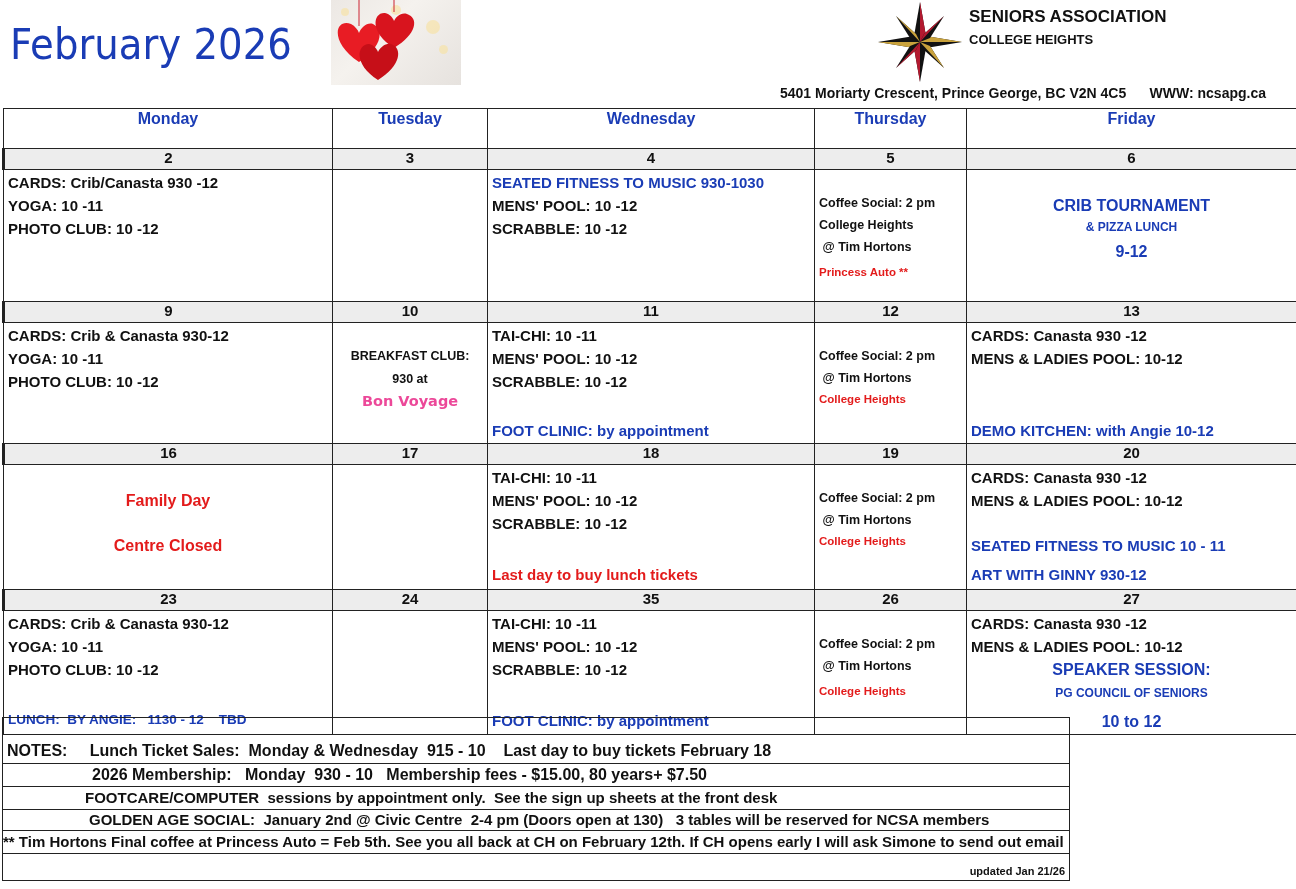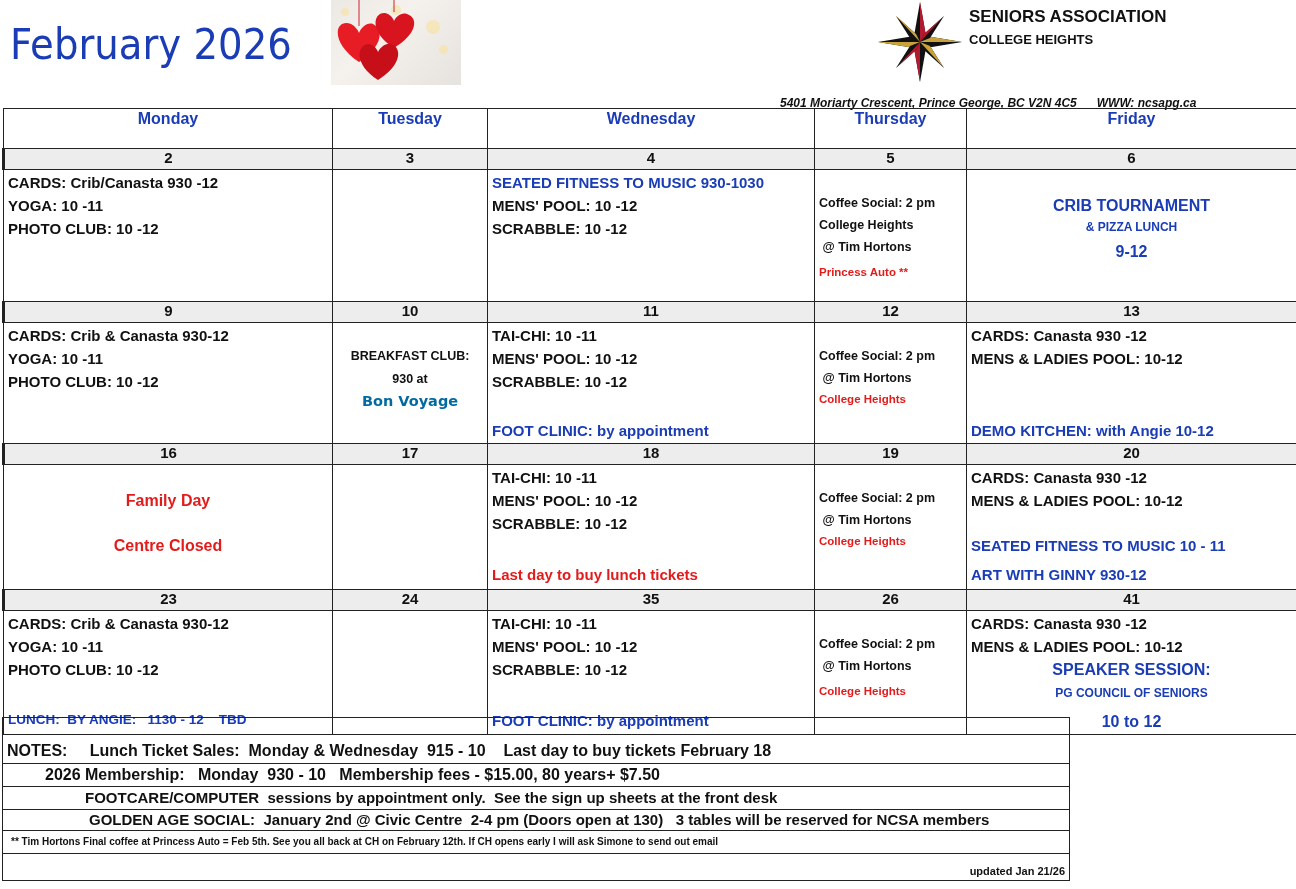--- a/index.html
+++ b/index.html
@@ -6,34 +6,34 @@
   html, body { width: 1296px; height: 889px; background: #ffffff; overflow: hidden; }
   body { font-family: "Liberation Sans", sans-serif; color: #111; position: relative; }
 
   .title { position: absolute; left: 10px; top: 20px; font-size: 42px; color: #1a3cb5; letter-spacing: 0px; font-family: "DejaVu Sans", sans-serif; font-weight: normal; transform: scaleX(0.92); transform-origin: left; }
   .hearts { position: absolute; left: 331px; top: 0px; width: 130px; height: 85px; background: linear-gradient(135deg,#ece8e4,#f5f2ee 40%,#e6e2de); overflow: hidden; }
   .hearts .bokeh { position: absolute; border-radius: 50%; background: #f6e3a8; opacity: .7; }
   .logo { position: absolute; left: 878px; top: 2px; width: 84px; height: 80px; }
   .org { position: absolute; left: 969px; top: 4px; font-weight: bold; color: #111; }
   .org .l1, .org .l2 { font-size: 17px; line-height: 25px; }
   .org .l3 { font-size: 13px; line-height: 22px; }
-  .address { position: absolute; left: 780px; top: 96px; font-size: 12px; font-weight: bold; white-space: pre; font-style: italic; }
+  .address { position: absolute; left: 780px; top: 85px; font-size: 14px; font-weight: bold; white-space: pre; }
 
   table.cal { position: absolute; left: 2px; top: 108px; width: 1068px; border-collapse: collapse; table-layout: fixed; }
   table.cal td { border: 1.5px solid #222; vertical-align: top; }
   .dayname td { text-align: center; font-weight: bold; color: #1a3cb5; font-size: 16px; height: 40px; line-height: 20px; }
   .datenum td { text-align: center; font-weight: bold; font-size: 15px; background: #ededed; height: 21px; line-height: 18px; border-top: 2.5px solid #222; }
   .datenum td:first-child { border-left: 3px solid #222; }
   .cell { position: relative; font-size: 15px; font-weight: bold; }
   .cell .ln { position: absolute; left: 4px; white-space: nowrap; }
   .cell .ctr { left: 0; right: 0; text-align: center; }
   .sm { font-size: 12.5px !important; }
   .blue { color: #1a3cb5; }
   .red { color: #e31b1b; }
-  .bright { color: #0369a1; font-family: "DejaVu Sans", sans-serif; font-size: 14.5px; }
+  .bright { color: #ec4899; font-family: "DejaVu Sans", sans-serif; font-size: 14.5px; }
 
   .notes td { font-weight: bold; font-size: 16px; white-space: nowrap; }
   .nr { height: 23px; line-height: 22px; }
 </style>
 </head>
 <body>
 
 <div class="title">February 2026</div>
 
 <div class="hearts">
@@ -190,21 +190,21 @@
       <div class="ln blue" style="top:72px">SEATED FITNESS TO MUSIC  10 - 11</div>
       <div class="ln blue" style="top:101px">ART WITH GINNY  930-12</div>
     </td>
   </tr>
 
   <tr class="datenum">
     <td>23</td>
     <td>24</td>
     <td>35</td>
     <td>26</td>
-    <td>41</td>
+    <td>27</td>
   </tr>
   <tr style="height:124px">
     <td class="cell">
       <div class="ln" style="top:4px">CARDS: Crib &amp; Canasta  930-12</div>
       <div class="ln" style="top:27px">YOGA:  10  -11</div>
       <div class="ln" style="top:50px">PHOTO CLUB:  10  -12</div>
       <div class="ln blue" style="top:101px;font-size:13.5px;white-space:pre">LUNCH:  BY ANGIE:   1130 - 12    TBD</div>
     </td>
     <td class="cell"></td>
     <td class="cell">
@@ -228,28 +228,28 @@
   </tr>
 </tbody>
   </table>
 
 <table class="cal notes" style="top:717px">
   <tbody>
       <tr>
         <td style="height:46px;vertical-align:bottom;padding:0 0 3px 4px;white-space:pre">NOTES:     Lunch Ticket Sales:  Monday &amp; Wednesday  915 - 10    Last day to buy tickets February 18</td>
       </tr>
   <tr>
-        <td class="nr" style="padding-left:42px;white-space:pre">2026 Membership:   Monday  930 - 10   Membership fees - $15.00, 80 years+ $7.50</td>
+        <td class="nr" style="padding-left:89px;white-space:pre">2026 Membership:   Monday  930 - 10   Membership fees - $15.00, 80 years+ $7.50</td>
       </tr>
   <tr>
         <td class="nr" style="padding-left:82px;font-size:15px;white-space:pre">FOOTCARE/COMPUTER  sessions by appointment only.  See the sign up sheets at the front desk</td>
       </tr>
   <tr>
         <td style="height:21px;line-height:20px;padding-left:86px;font-size:15px;white-space:pre">GOLDEN AGE SOCIAL:  January 2nd @ Civic Centre  2-4 pm (Doors open at 130)   3 tables will be reserved for NCSA members</td>
       </tr>
   <tr>
-        <td style="height:23px;line-height:21px;padding-left:8px;font-size:10px">** Tim Hortons Final coffee at Princess Auto = Feb 5th. See you all back at CH on February 12th.  If CH opens early I will ask Simone to send out email</td>
+        <td style="height:23px;line-height:21px;padding-left:0;font-size:15px">** Tim Hortons Final coffee at Princess Auto = Feb 5th. See you all back at CH on February 12th.  If CH opens early I will ask Simone to send out email</td>
       </tr>
   <tr>
         <td style="height:27px;text-align:right;vertical-align:bottom;padding:0 4px 3px 0;font-size:11px">updated Jan 21/26</td>
       </tr>
 </tbody>
   </table>
 
 </body></html>

